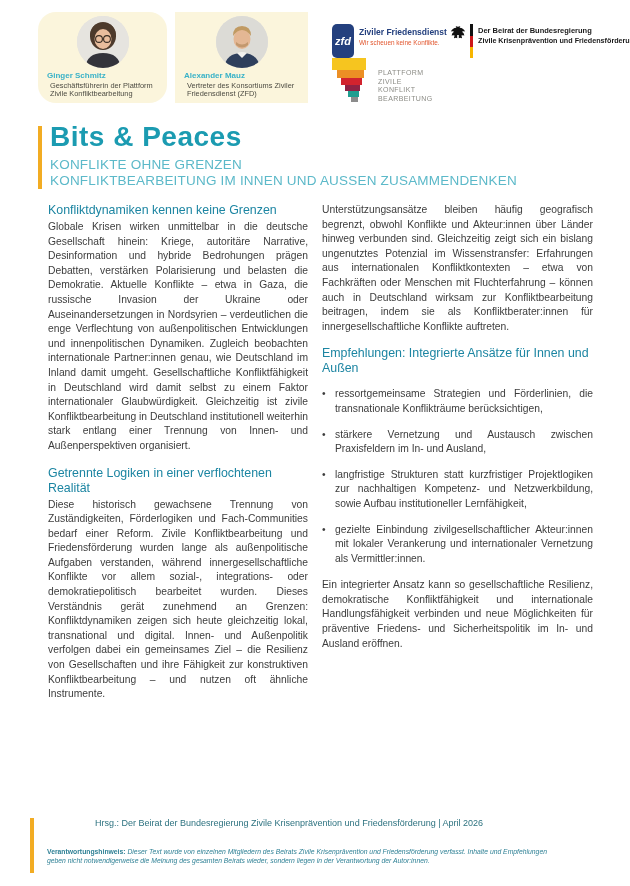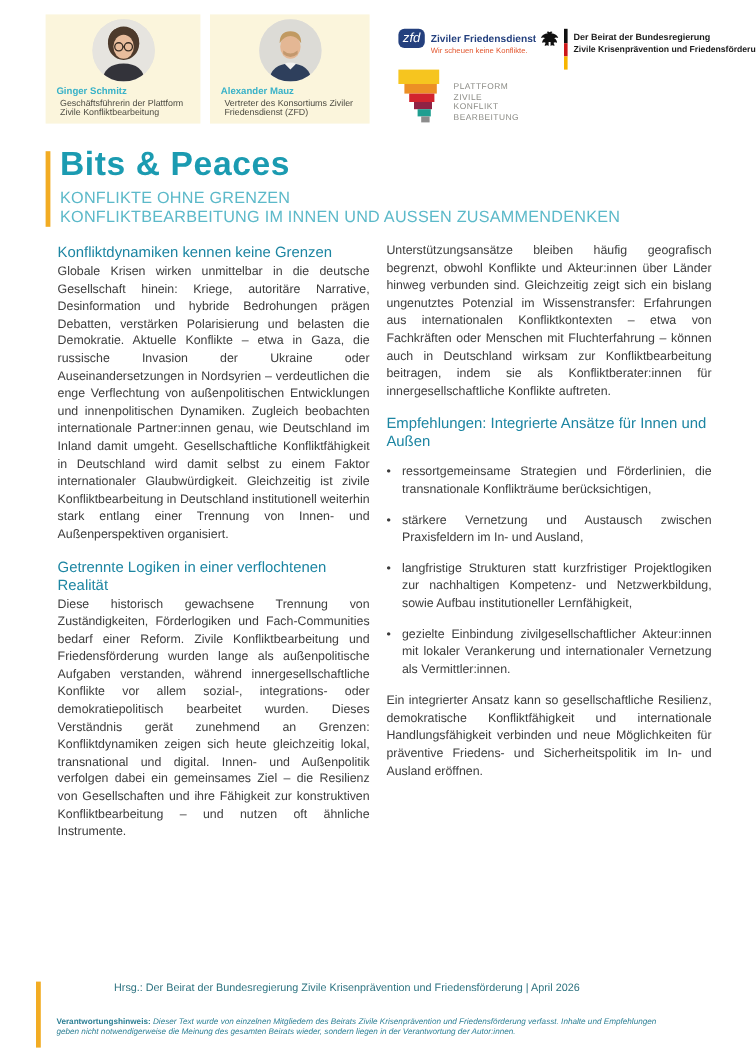--- a/index.html
+++ b/index.html
@@ -4,35 +4,35 @@
 <style>
   * { margin:0; padding:0; box-sizing:border-box; }
   html,body { background:#ffffff; }
   .page {
     position:relative; width:630px; height:886px; background:#ffffff;
     font-family:"Liberation Sans", sans-serif; overflow:hidden;
   }
 
   
   .author-card { position:absolute; top:12px; height:91px; background:#fbf5dc; }
-  .card-1 { left:38px;  width:129px; }
+  .card-1 { left:38px;  width:129px;border-radius:18px; }
   .card-2 { left:175px; width:133px; }
   .avatar {
     position:absolute; top:4px; left:50%; transform:translateX(-50%);
     width:52px; height:52px; border-radius:50%; overflow:hidden; background:#e3e1dc;
   }
   .avatar svg { display:block; width:52px; height:52px; }
   .author-name { position:absolute; top:59px; left:9px; right:5px; font-size:8px; font-weight:bold; color:#39b2c8; }
   .author-role { position:absolute; top:70px; left:12px; right:5px; font-size:7.4px; line-height:8px; font-weight:normal; color:#4c4b42; }
 
   
   .zfd-logo { position:absolute; left:332px; top:24px; display:flex; align-items:flex-start; }
   .zfd-mark {
-    width:22px; height:16px; background:#24407e; border-radius:5px; color:#fff;
-    font-style:italic; font-weight:normal; font-size:11px;
+    width:22px; height:34px; background:#24407e; border-radius:5px; color:#fff;
+    font-style:italic; font-weight:bold; font-size:11px;
     display:flex; align-items:center; justify-content:center; flex:none;
   }
   .zfd-textcol { margin-left:5px; padding-top:3px; }
   .zfd-name { font-size:8.5px; font-weight:bold; color:#24407e; white-space:nowrap; }
   .zfd-tagline { font-size:6.4px; color:#e2572f; margin-top:2px; white-space:nowrap; }
 
   .plattform-logo { position:absolute; left:332px; top:58px; display:flex; }
   .p-bars { position:relative; width:38px; height:46px; flex:none; }
   .p-bars div { position:absolute; }
   .pb1 { top:0;  left:0;  width:34px; height:12px; background:#f6c51f; }

